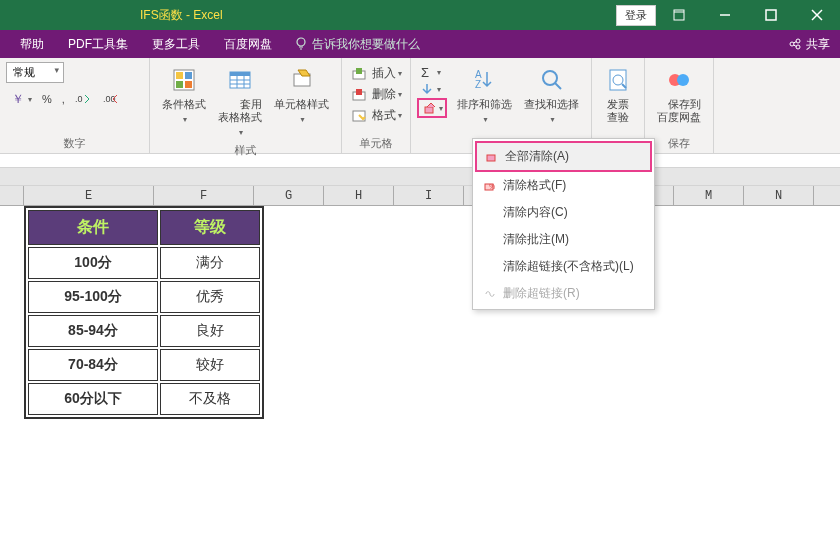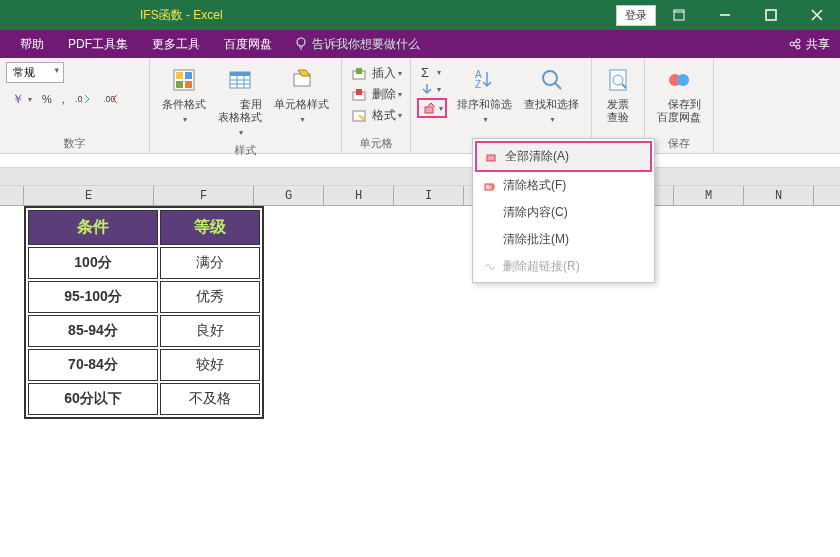--- a/index.html
+++ b/index.html
@@ -378,20 +378,24 @@
     <div class="item-text">清除格式(F)</div>
   </div>
   <div class="dropdown-item">
     <div class="item-icon"></div>
     <div class="item-text">清除内容(C)</div>
   </div>
   <div class="dropdown-item">
     <div class="item-icon"></div>
     <div class="item-text">清除批注(M)</div>
   </div>
+  <div class="dropdown-item">
+    <div class="item-icon"></div>
+    <div class="item-text">清除超链接(不含格式)(L)</div>
+  </div>
   <div class="dropdown-item disabled">
     <div class="item-icon">
         <svg width="14" height="12">
           <path d="M3 6 C3 3 7 3 7 6 M7 6 C7 9 11 9 11 6" fill="none" stroke="#bbb"></path>
         </svg>
       </div>
     <div class="item-text">删除超链接(R)</div>
   </div>
 </div>
 

